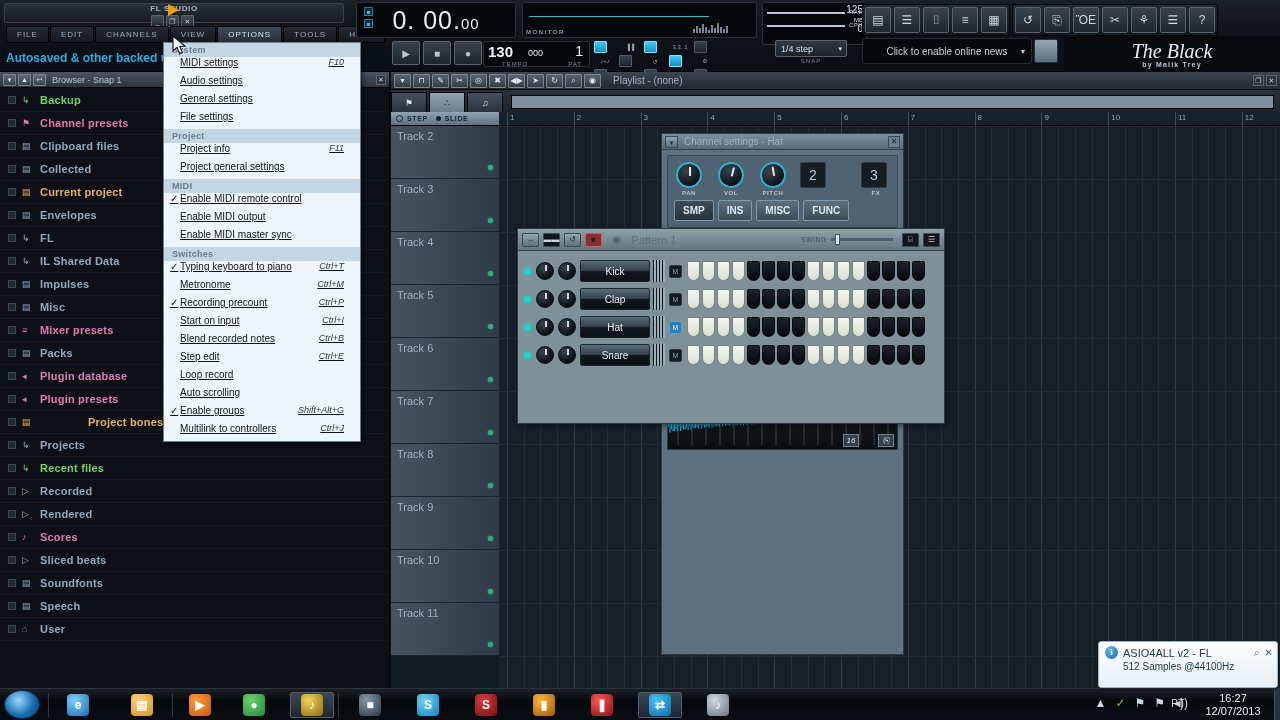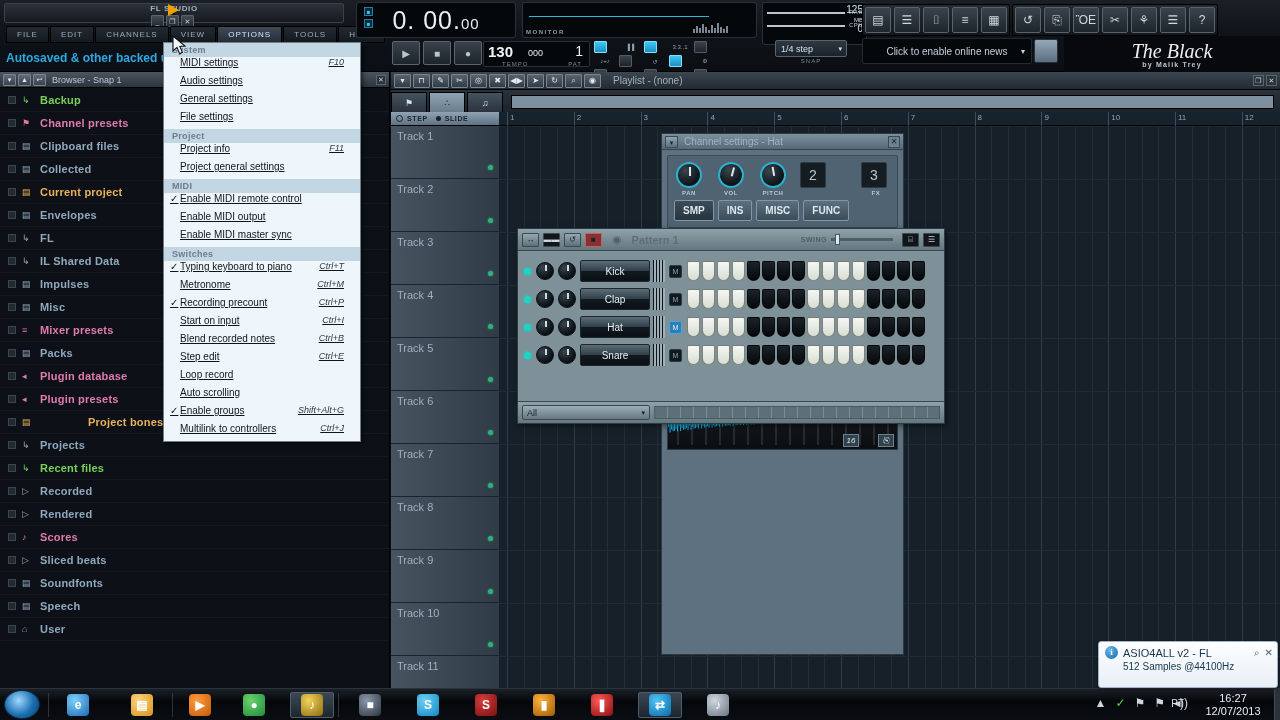--- a/index.html
+++ b/index.html
@@ -226,21 +226,21 @@
 
   
   .stepwin { position:absolute; left:517px; top:228px; width:428px; height:196px;
      background:#7e9199; border:1px solid #2e3b44; z-index:20; box-shadow:2px 2px 6px rgba(0,0,0,.5);}
   .sw-hdr { height:22px; background:linear-gradient(180deg,#8fa2a9,#64777f);
      display:flex; align-items:center; padding:0 4px; gap:4px; border-bottom:1px solid #3a474f;}
   .sw-btn { width:17px;height:14px; background:linear-gradient(180deg,#96a8af,#5e7078);
      border:1px solid #3c4950; border-radius:1px; color:#18242a; font-size:8px;
      display:flex;align-items:center;justify-content:center;}
   .sw-btn.dark { background:#101619; color:#c9d6dd; }
-  .sw-title { color:#5d7078; font-size:11px; margin-left:6px; font-weight:bold;text-align:right;}
+  .sw-title { color:#5d7078; font-size:11px; margin-left:6px; font-weight:normal;text-align:right;}
   .sw-swing { margin-left:auto; display:flex; align-items:center; gap:4px; color:#4f6068; font-size:7px;
      font-weight:bold; letter-spacing:.5px;}
   .swing-track { width:62px; height:3px; background:#4e5f67; position:relative;}
   .swing-knob { position:absolute; left:4px; top:-4px; width:5px;height:11px; background:#dde6ea; border:1px solid #46565e;}
   .sw-body { padding:6px 6px 0 6px; }
   .chrow { display:flex; align-items:center; height:28px; }
   .ch-led { width:7px;height:7px;border-radius:50%; background:#19d6c8; box-shadow:0 0 3px #19d6c8; margin-right:5px;}
   .ch-knob { width:18px;height:18px;border-radius:50%;
      background:radial-gradient(circle at 35% 30%, #39454e, #0a0f13 70%); border:1px solid #0a0f13;
      margin-right:4px; position:relative;}
@@ -614,21 +614,20 @@
         <i style="left: 542.4px;"></i>
         <span style="left: 545.4px;">9</span>
         <i style="left: 609.2px;"></i>
         <span style="left: 612.2px;">10</span>
         <i style="left: 676px;"></i>
         <span style="left: 679px;">11</span>
         <i style="left: 742.8px;"></i>
         <span style="left: 745.8px;">12</span>
       </div>
     <div class="tracks" id="pltracks">
-        <div class="track"><span>Track 1</span><span class="dot"></span></div>
         <div class="track"><span>Track 2</span><span class="dot"></span></div>
         <div class="track"><span>Track 3</span><span class="dot"></span></div>
         <div class="track"><span>Track 4</span><span class="dot"></span></div>
         <div class="track"><span>Track 5</span><span class="dot"></span></div>
         <div class="track"><span>Track 6</span><span class="dot"></span></div>
         <div class="track"><span>Track 7</span><span class="dot"></span></div>
         <div class="track"><span>Track 8</span><span class="dot"></span></div>
         <div class="track"><span>Track 9</span><span class="dot"></span></div>
         <div class="track"><span>Track 10</span><span class="dot"></span></div>
         <div class="track"><span>Track 11</span><span class="dot"></span></div>
@@ -1116,27 +1115,20 @@
             <span class="step lt"></span>
             <span class="step lt"></span>
             <span class="step lt"></span>
             <span class="step dk"></span>
             <span class="step dk"></span>
             <span class="step dk"></span>
             <span class="step dk"></span>
           </span>
         </div>
       </div>
-    <div class="sw-footer">
-      <span class="allsel">
-        <span>All</span>
-        <span style="font-size:7px;">▾</span>
-      </span>
-      <span class="footer-strip"></span>
-    </div>
   </div>
 
   <div class="optmenu" id="optmenu">
       <div class="om-head">System</div>
       <div class="om-item">
         <span class="om-check"></span>
         <span class="om-lbl">MIDI settings</span>
         <span class="om-key">F10</span>
       </div>
       <div class="om-item">

